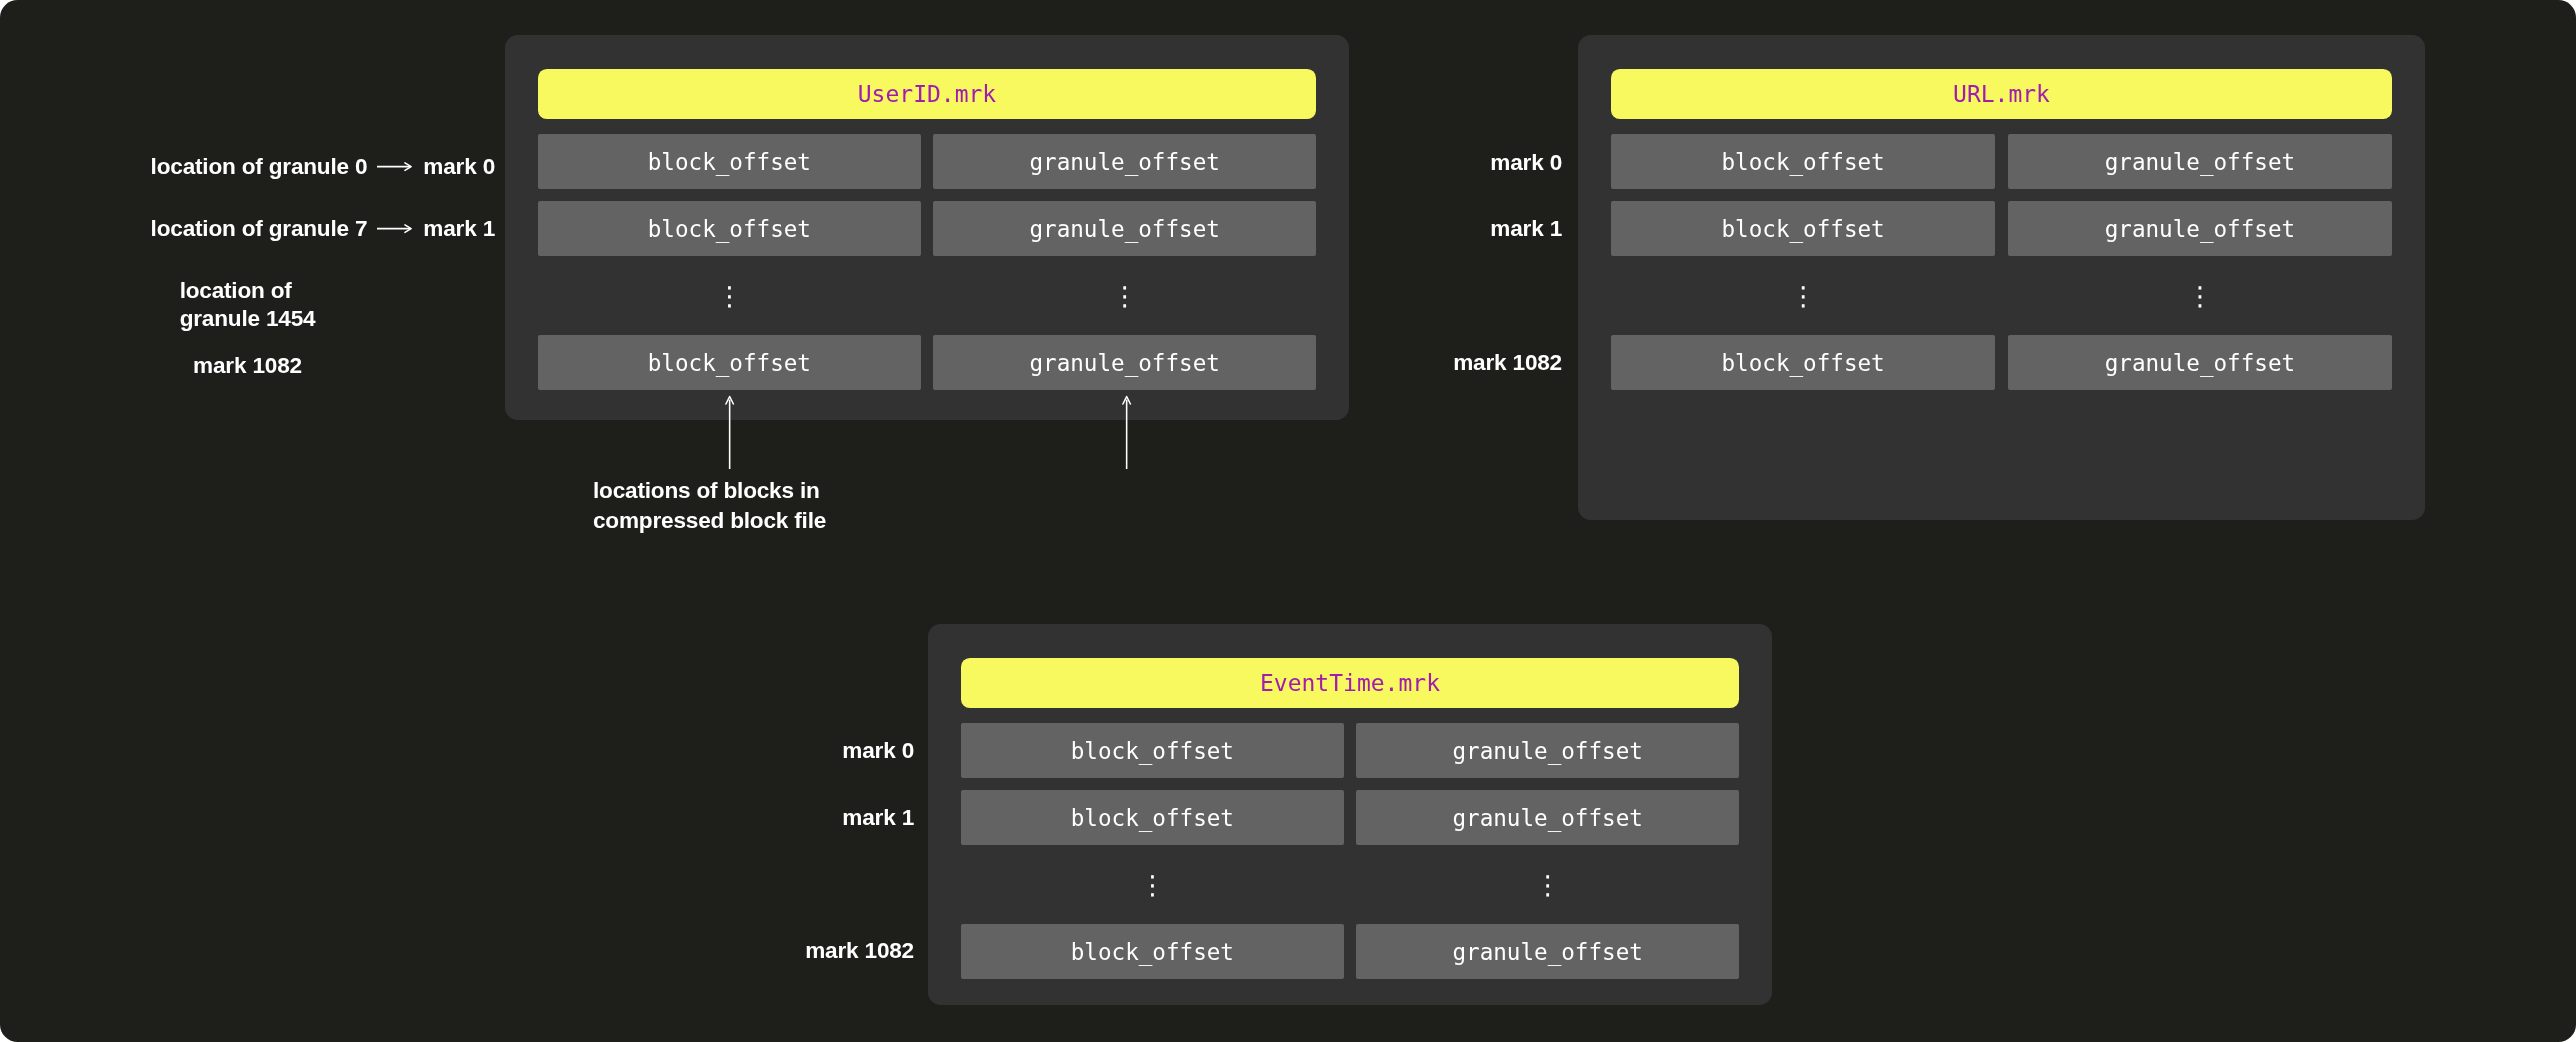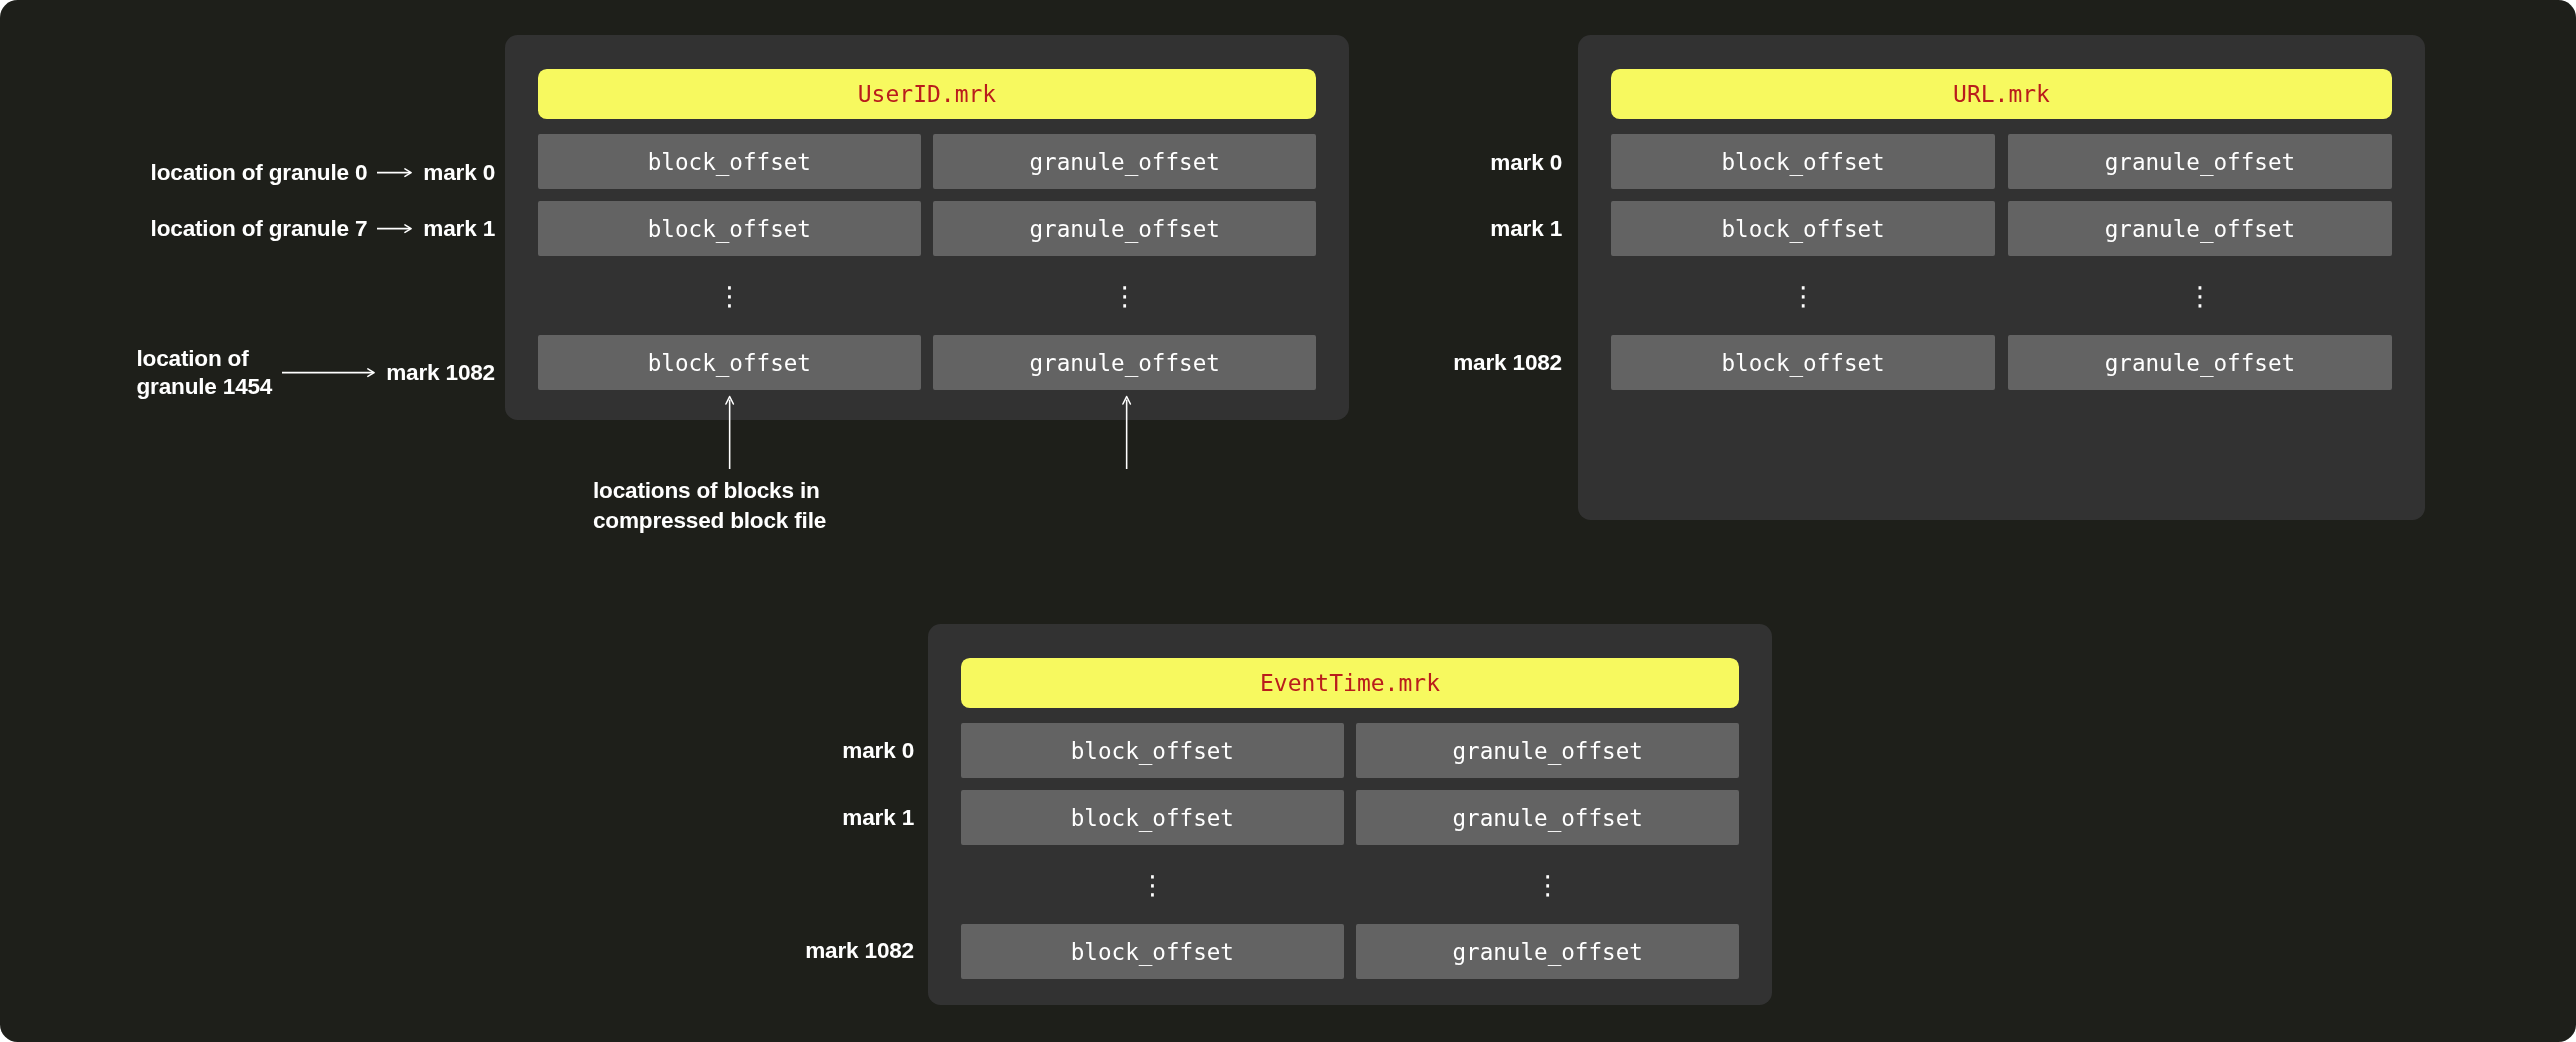--- a/index.html
+++ b/index.html
@@ -16,21 +16,21 @@
     position: absolute;
     background: #323232;
     border-radius: 12.6px;
     box-sizing: border-box;
     padding: 34px 33px 0 33px;
   }
   .panel-header {
     height: 50px;
     background: #f7f95f;
     border-radius: 8.8px;
-    color: #b91c1c;
+    color: #a21caf;
     font-family: "DejaVu Sans Mono", monospace;
     font-size: 23px;
     font-weight: 500;
     display: flex;
     align-items: center;
     justify-content: center;
     text-align: center;
   }
   .mark-row {
     display: flex;
@@ -160,39 +160,39 @@
     <div class="mark-row ellipsis-row">
       <div class="cell">⋮</div>
       <div class="cell">⋮</div>
     </div>
     <div class="mark-row">
       <div class="cell">block_offset</div>
       <div class="cell">granule_offset</div>
     </div>
   </div>
 
-  <div class="callout" style="top:145px;">
+  <div class="callout" style="top:139px;">
     <span>location of granule 0</span>
     <svg class="arrow" width="36" height="11.3" viewBox="0 0 58 18">
       <line x1="0" y1="9" x2="52" y2="9"></line>
       <polyline points="45,3 55,9 45,15"></polyline>
     </svg>
     <span>mark 0</span>
   </div>
 
   <div class="callout" style="top:201px;">
     <span>location of granule 7</span>
     <svg class="arrow" width="36" height="11.3" viewBox="0 0 58 18">
       <line x1="0" y1="9" x2="52" y2="9"></line>
       <polyline points="45,3 55,9 45,15"></polyline>
     </svg>
     <span>mark 1</span>
   </div>
 
-  <div class="callout" style="top:345px;">
+  <div class="callout" style="top:324px;flex-direction:column;">
     <span class="two-line">
       <span>location of</span><br>
       <span>granule 1454</span>
     </span>
     <svg class="arrow" width="94" height="11.3" viewBox="0 0 150 18">
       <line x1="0" y1="9" x2="144" y2="9"></line>
       <polyline points="137,3 147,9 137,15"></polyline>
     </svg>
     <span>mark 1082</span>
   </div>

